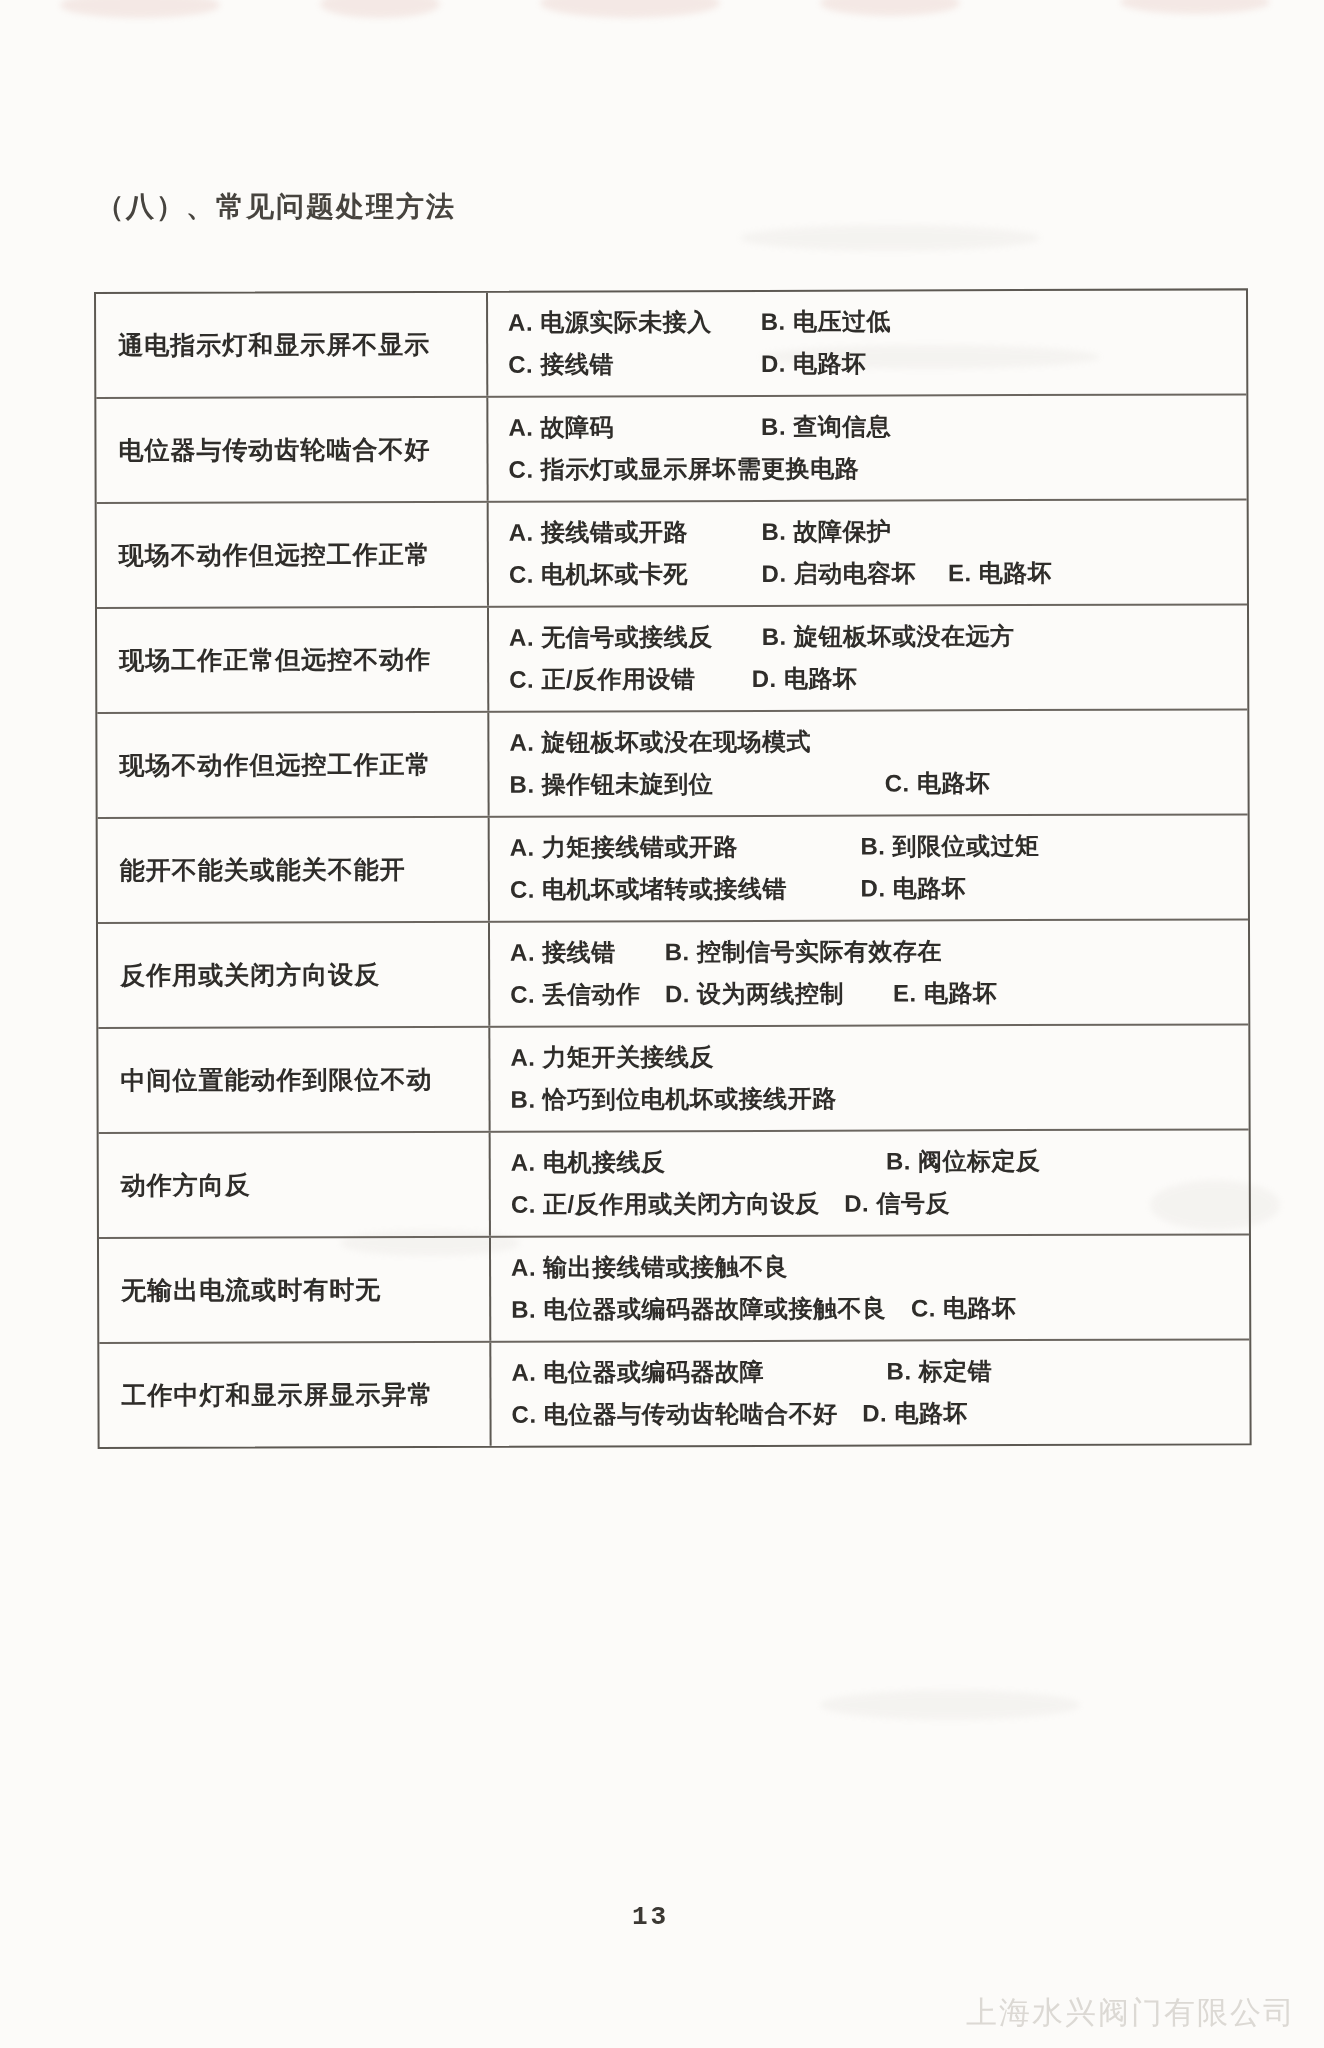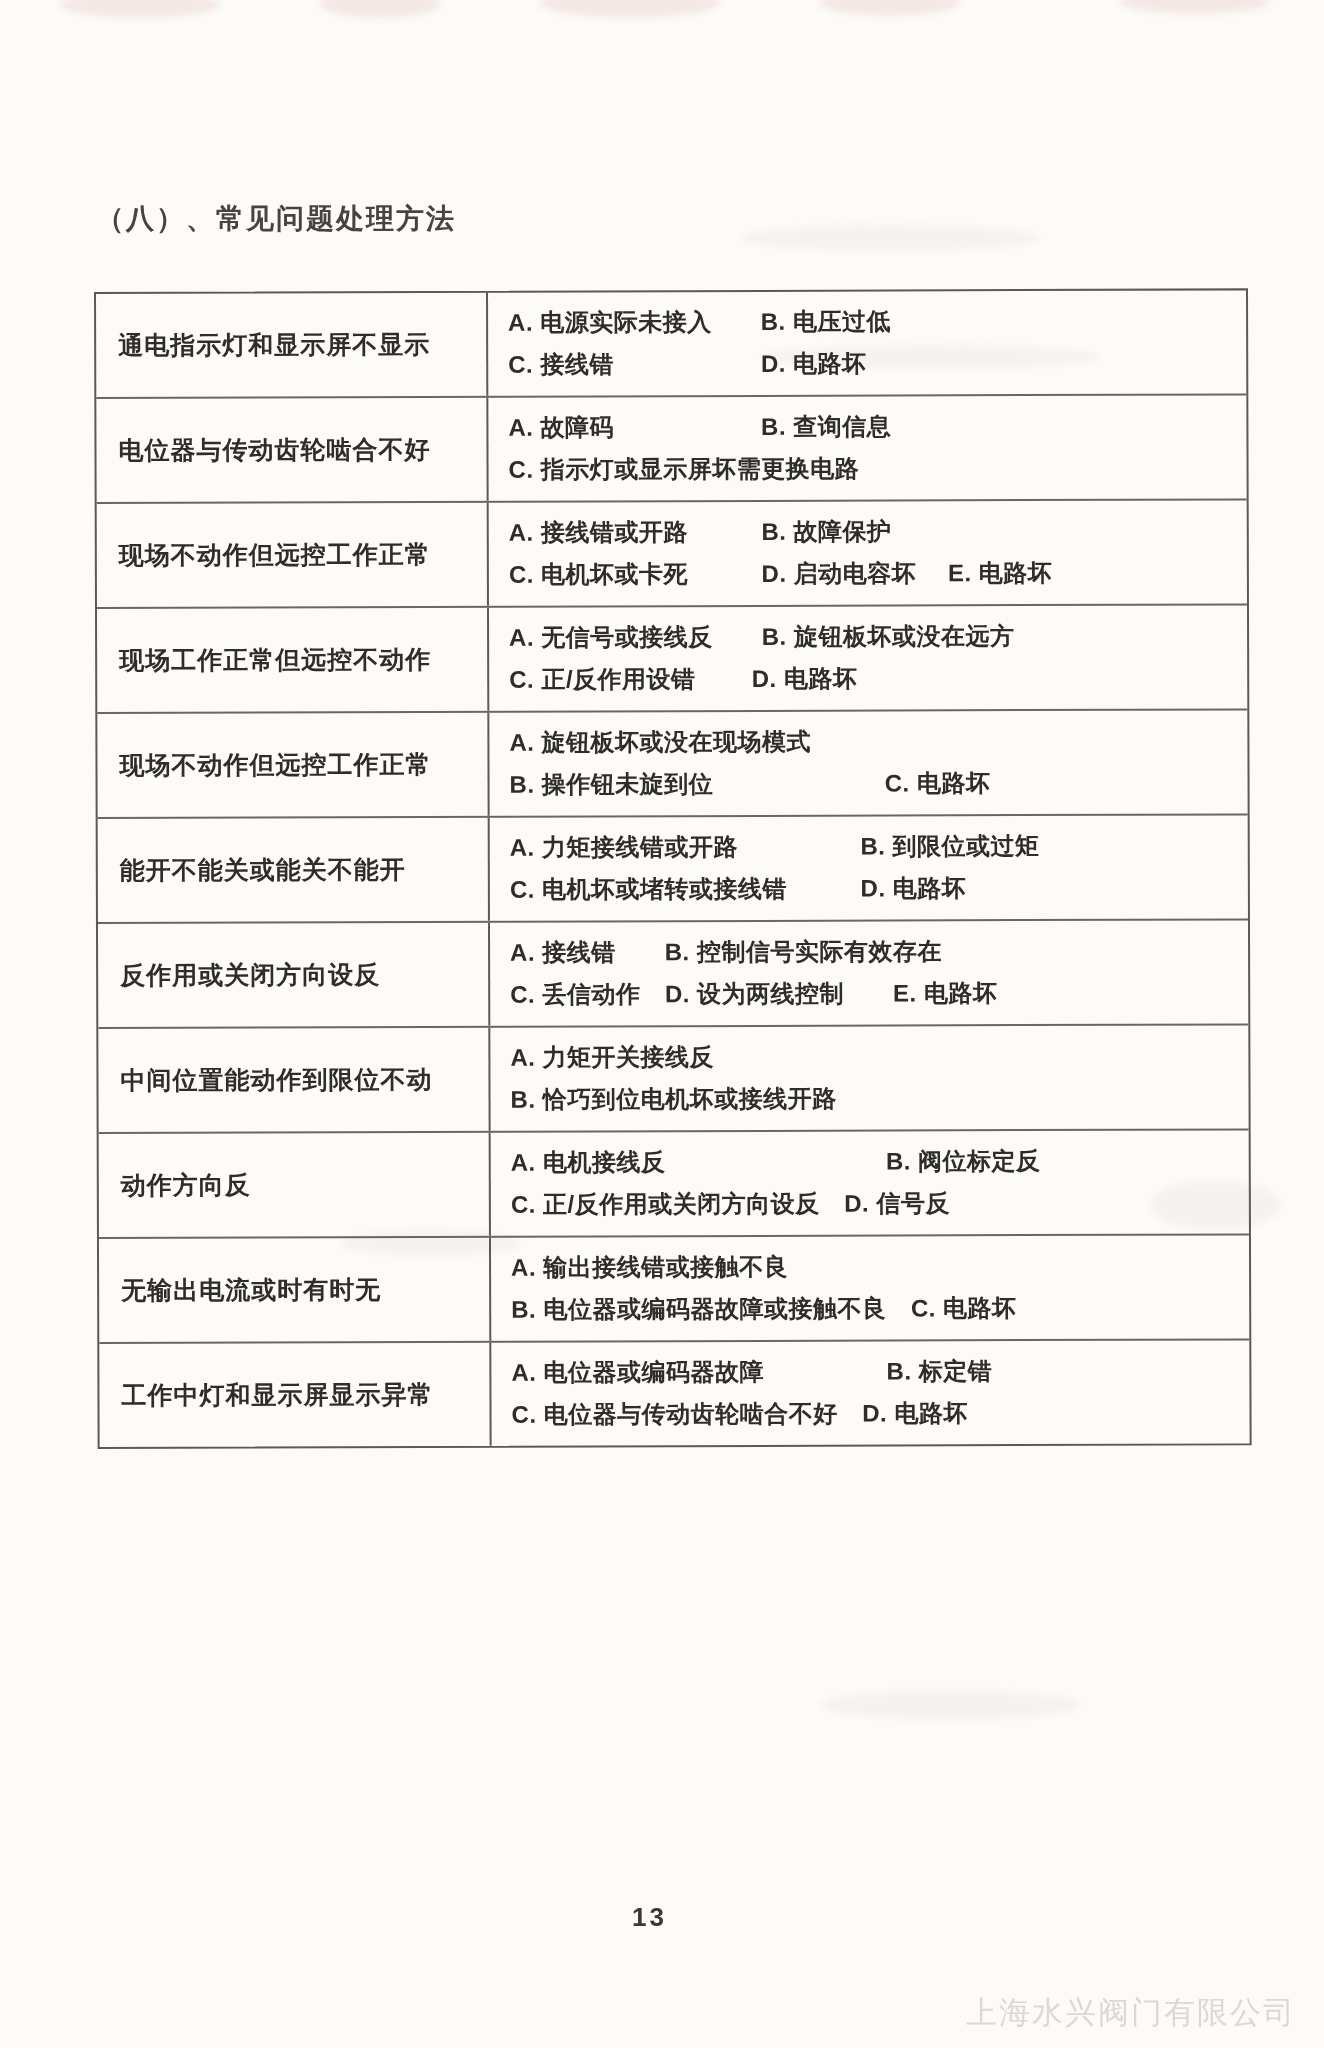--- a/index.html
+++ b/index.html
@@ -9,21 +9,21 @@
     font-family:"Liberation Sans", sans-serif;
     position:relative;overflow:hidden;
     color:#2f2d2a;
   }
   
   .artifact{position:absolute;pointer-events:none;filter:blur(3px);border-radius:50%;}
   .a-pink{background:#d9a9a0;opacity:.22;}
   .a-gray{background:#b8b2aa;opacity:.10;}
 
   .title{
-    position:absolute;left:96px;top:200px;
+    position:absolute;left:96px;top:188px;
     font-size:28px;font-weight:600;color:#47443f;
     letter-spacing:2px;white-space:nowrap;
   }
 
   .tbl{
     position:absolute;left:94px;top:292px;width:1150px;
     border:2px solid #5d5953;
     transform:rotate(-0.18deg);transform-origin:left top;
     background:transparent;
   }
@@ -41,21 +41,21 @@
     flex:1;box-sizing:border-box;
     display:flex;flex-direction:column;justify-content:space-evenly;
     padding:4px 8px 4px 20px;
     font-size:24px;font-weight:600;letter-spacing:.5px;
     color:#2f2d2a;
   }
   .cause-line{white-space:pre-wrap;line-height:1.2;}
 
   .pagenum{
     position:absolute;left:632px;top:1902px;
-    font-size:26px;font-weight:600;letter-spacing:3px;color:#3b3833;
+    font-size:26px;font-weight:600;letter-spacing:3px;color:#3b3833;font-family:Liberation Mono, monospace;
   }
   .wm{
     position:absolute;right:28px;top:1992px;
     font-size:31px;color:#dcd9d4;letter-spacing:2px;white-space:nowrap;
   }
 </style>
 </head>
 <body>
 
 <div class="artifact a-pink" style="left:60px;top:-8px;width:160px;height:26px;"></div>

